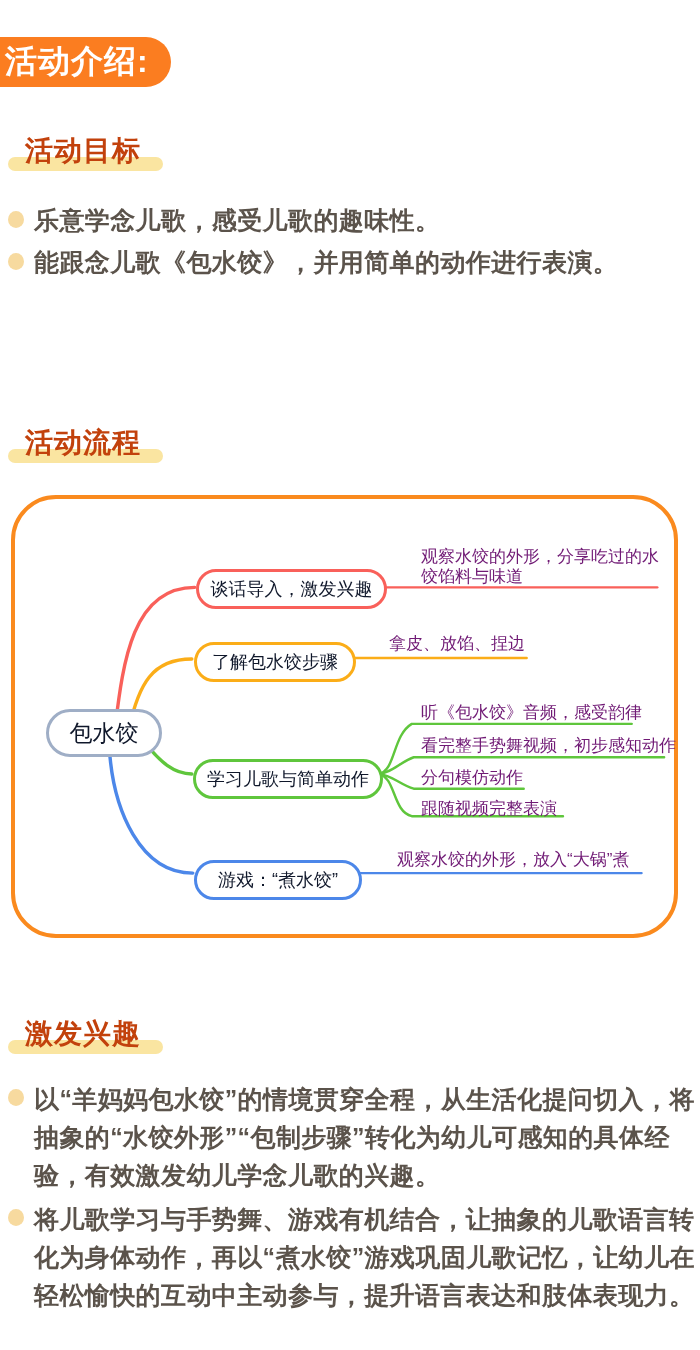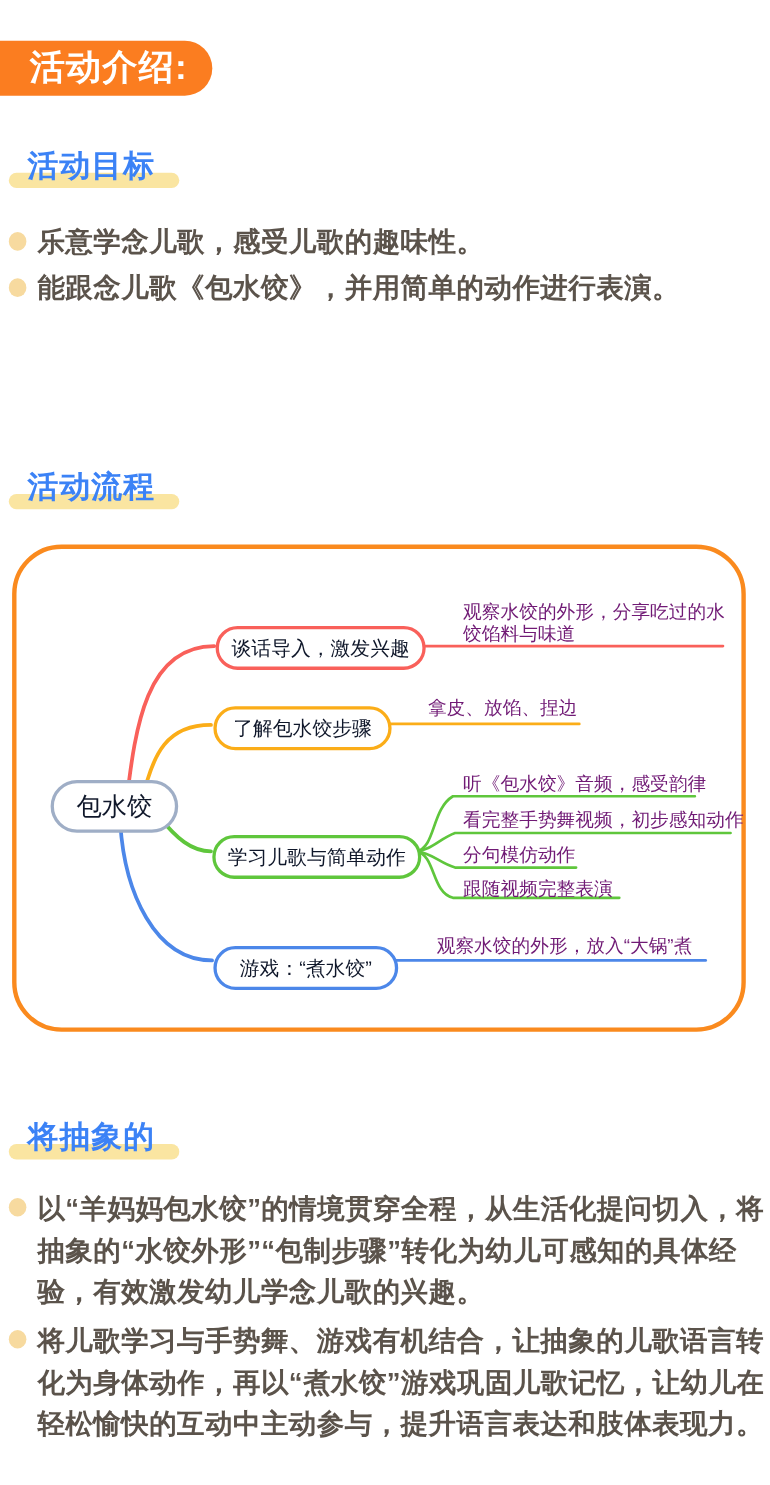--- a/index.html
+++ b/index.html
@@ -10,33 +10,33 @@
     font-family:"Liberation Sans","DejaVu Sans",sans-serif;
     color:#5B534B;
   }
 
   
   .badge {
     position:absolute; left:0; top:37px; height:50px;
     background:#FB7D20; color:#ffffff;
     border-radius:0 25px 25px 0;
     display:flex; align-items:center;
-    padding:0 22px 0 27px;
+    padding:0 22px 0 5px;
     font-size:32px; font-weight:700; letter-spacing:1px;
   }
 
   
   .sec-title { position:absolute; left:25px; height:34px; }
   .sec-title .hl {
     position:absolute; left:-17px; top:21px; width:155px; height:14px;
     background:#FAE5A1; border-radius:7px; z-index:0;
   }
   .sec-title h2 {
     position:relative; z-index:1; font-size:28px; font-weight:700;
-    color:#3b82f6; letter-spacing:1px; line-height:30px;
+    color:#c2410c; letter-spacing:1px; line-height:30px;
   }
 
   
   .bullets { position:absolute; left:34px; width:666px; list-style:none; }
   .bullets li { position:relative; font-size:25px; letter-spacing:0.4px; color:#5B534B; font-weight:600; }
   .bullets.goals li { line-height:36px; margin-bottom:6px; }
   .bullets.hi li { line-height:38px; margin-bottom:6px; }
   .bullets li .dot {
     position:absolute; left:-26px; top:9px; width:16px; height:17px;
     background:#F7DA9F; border-radius:50%;
@@ -145,21 +145,21 @@
     <div class="leaf l2">拿皮、放馅、捏边</div>
     <div class="leaf l3a">听《包水饺》音频，感受韵律</div>
     <div class="leaf l3b">看完整手势舞视频，初步感知动作</div>
     <div class="leaf l3c">分句模仿动作</div>
     <div class="leaf l3d">跟随视频完整表演</div>
     <div class="leaf l4">观察水饺的外形，放入“大锅”煮</div>
   </div>
 
   <div class="sec-title" id="t-highlights">
     <span class="hl"></span>
-    <h2>将抽象的</h2>
+    <h2>激发兴趣</h2>
   </div>
   <ul class="bullets hi" id="hi-list">
     <li>
       <span class="dot"></span>
       <span>以“羊妈妈包水饺”的情境贯穿全程，从生活化提问切入，将抽象的“水饺外形”“包制步骤”转化为幼儿可感知的具体经验，有效激发幼儿学念儿歌的兴趣。</span>
     </li>
     <li>
       <span class="dot"></span>
       <span>将儿歌学习与手势舞、游戏有机结合，让抽象的儿歌语言转化为身体动作，再以“煮水饺”游戏巩固儿歌记忆，让幼儿在轻松愉快的互动中主动参与，提升语言表达和肢体表现力。</span>
     </li>

